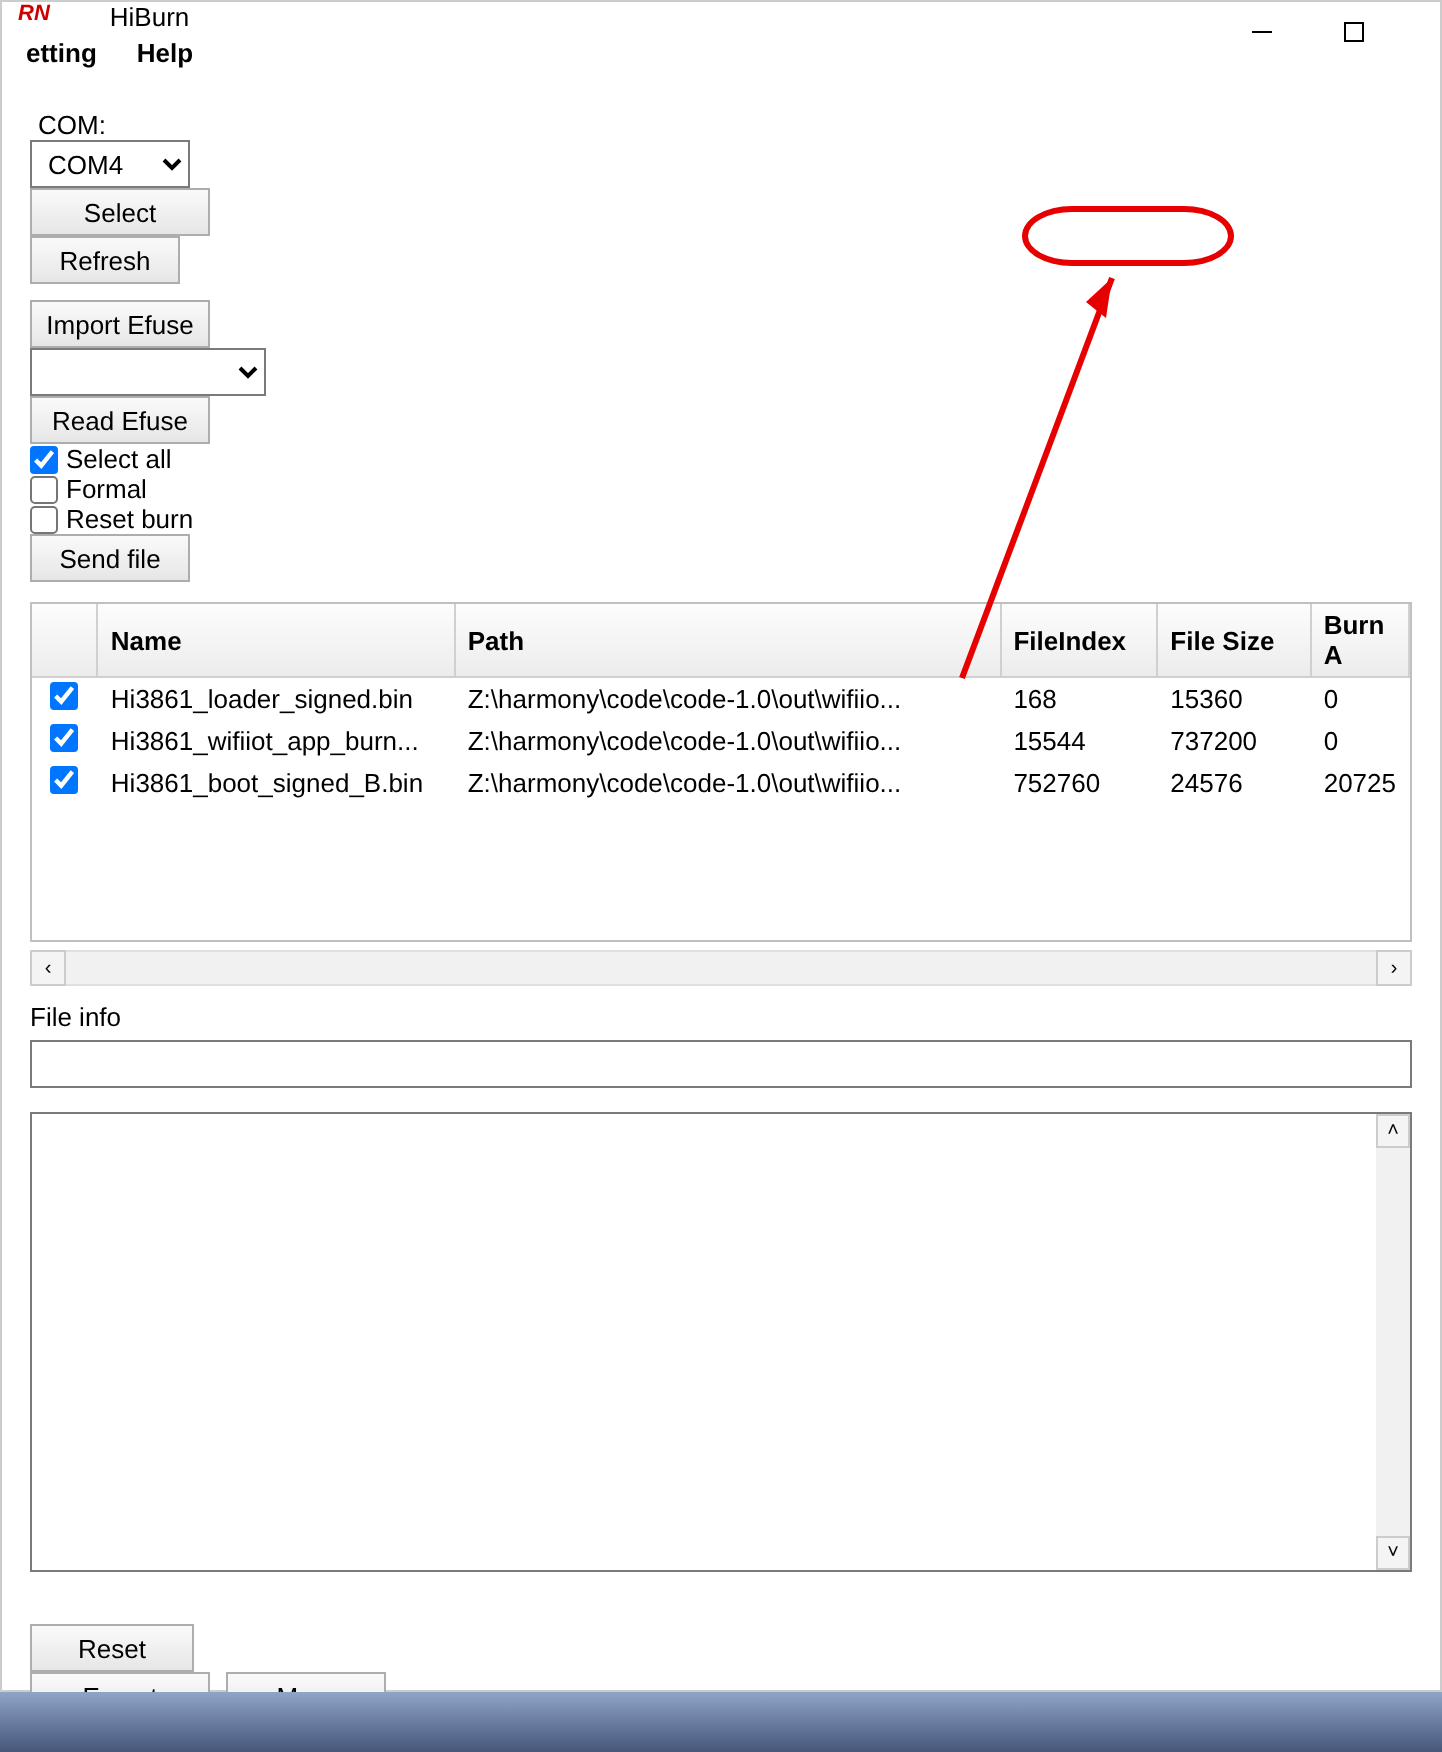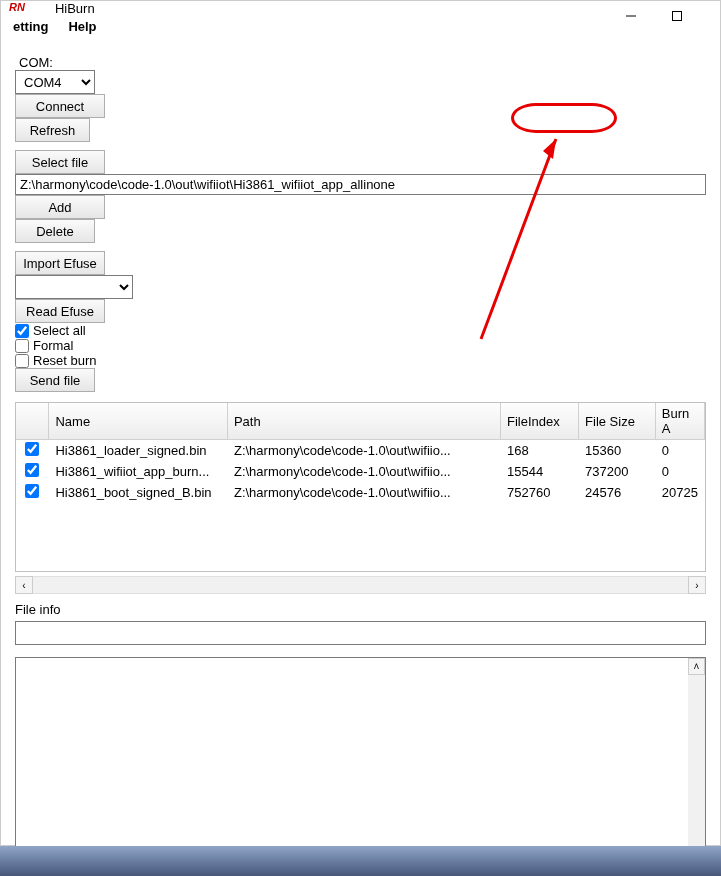--- a/index.html
+++ b/index.html
@@ -23,21 +23,21 @@
 select, input[type=text] {
   border: 1px solid #7a7a7a; background: #fff; height: 24px; padding: 2px 4px;
 }
 label.ck { display: inline-flex; align-items: center; gap: 4px; white-space: nowrap; }
 input[type=checkbox] { width: 14px; height: 14px; }
 .table-wrap { border: 1px solid #c0c0c0; height: 170px; overflow: hidden; position: relative; margin-top: 2px;}
 table { border-collapse: collapse; width: 100%; }
 th {
   background: linear-gradient(#fdfdfd,#ececec);
   border-right: 1px solid #d0d0d0; border-bottom: 1px solid #d0d0d0;
-  text-align: left; padding: 3px 6px; font-weight: normal; height: 22px; margin-top: 21px;
+  text-align: left; padding: 3px 6px; font-weight: bold; height: 22px; margin-top: 21px;
 }
 td { padding: 2px 6px; border-right: 1px solid transparent; white-space: nowrap; overflow: hidden; text-overflow: ellipsis; height: 20px;}
 .col-check { width: 34px; text-align: center; }
 .hscroll { display: flex; align-items: center; margin-top: 4px; }
 .hscroll .arrow { width: 18px; height: 18px; border: 1px solid #ccc; background: #f4f4f4; display:flex; align-items:center; justify-content:center; font-size:10px;}
 .hscroll .track { flex: 1; height: 18px; background: #f1f1f1; border-top:1px solid #e0e0e0; border-bottom:1px solid #e0e0e0; }
 .section-label { margin-top: 8px; margin-bottom: 4px; }
 .info-box { border: 1px solid #7a7a7a; height: 24px; background: #fff; }
 .log-box { border: 1px solid #7a7a7a; flex: 1; margin-top: 12px; min-height: 230px; position: relative; background:#fff;}
 .log-box .vscroll { width: 17px; position: absolute; right: 0; top: 0; bottom: 0; background:#f1f1f1; display:flex; flex-direction:column; }
@@ -78,31 +78,25 @@
   </div>
 
   <div class="content">
 
     <div class="row">
       <span style="margin-left:4px;">COM:</span>
       <select style="width:80px;">
         <option>COM4</option>
       </select>
       <span style="width:30px;"></span>
-      <button class="btn" style="width:90px;">Connect</button>
+      <button class="btn" style="width:90px;">Select</button>
       <span style="width:20px;"></span>
       <button class="btn" style="width:75px;">Refresh</button>
     </div>
 
-    <div class="row">
-      <button class="btn" style="width:90px;">Select file</button>
-      <input type="text" style="flex: 1 1 0%; min-width: 0px;" value="Z:\harmony\code\code-1.0\out\wifiiot\Hi3861_wifiiot_app_allinone">
-      <button class="btn" style="width:90px;">Add</button>
-      <button class="btn" style="width:80px;">Delete</button>
-    </div>
 
     <div class="row">
       <button class="btn" style="width:90px;">Import Efuse</button>
       <select style="width:118px;">
         <option></option>
       </select>
       <button class="btn" style="width:90px;">Read Efuse</button>
       <label class="ck">
         <input type="checkbox" checked="" style="">
         <span>Select all</span>

